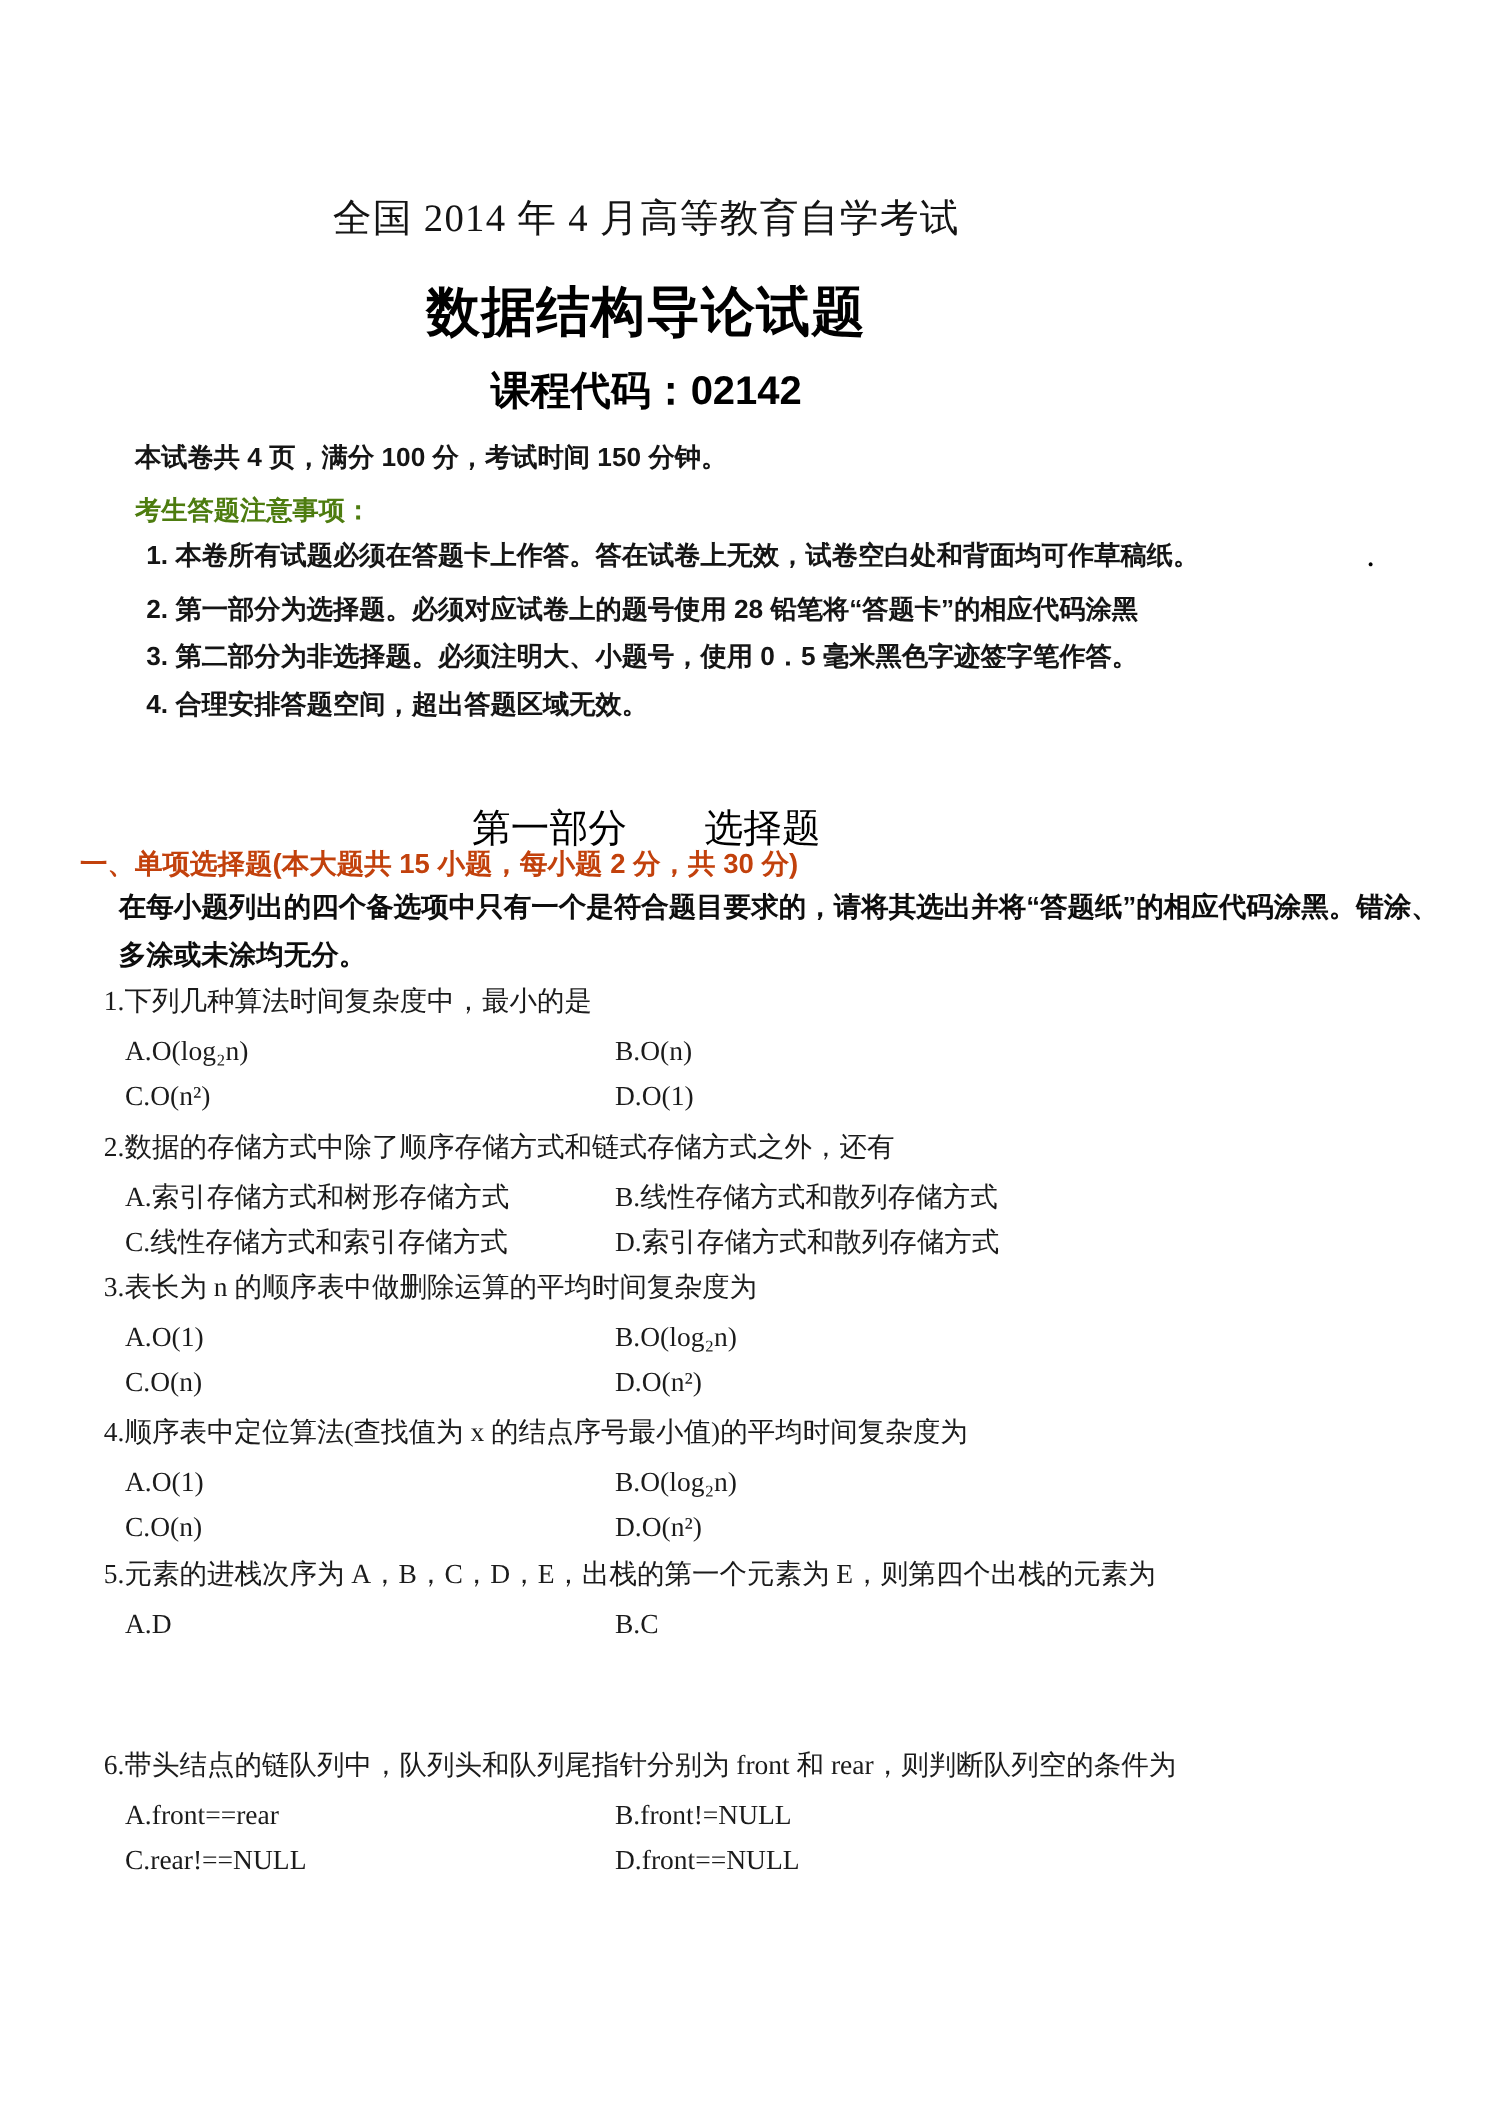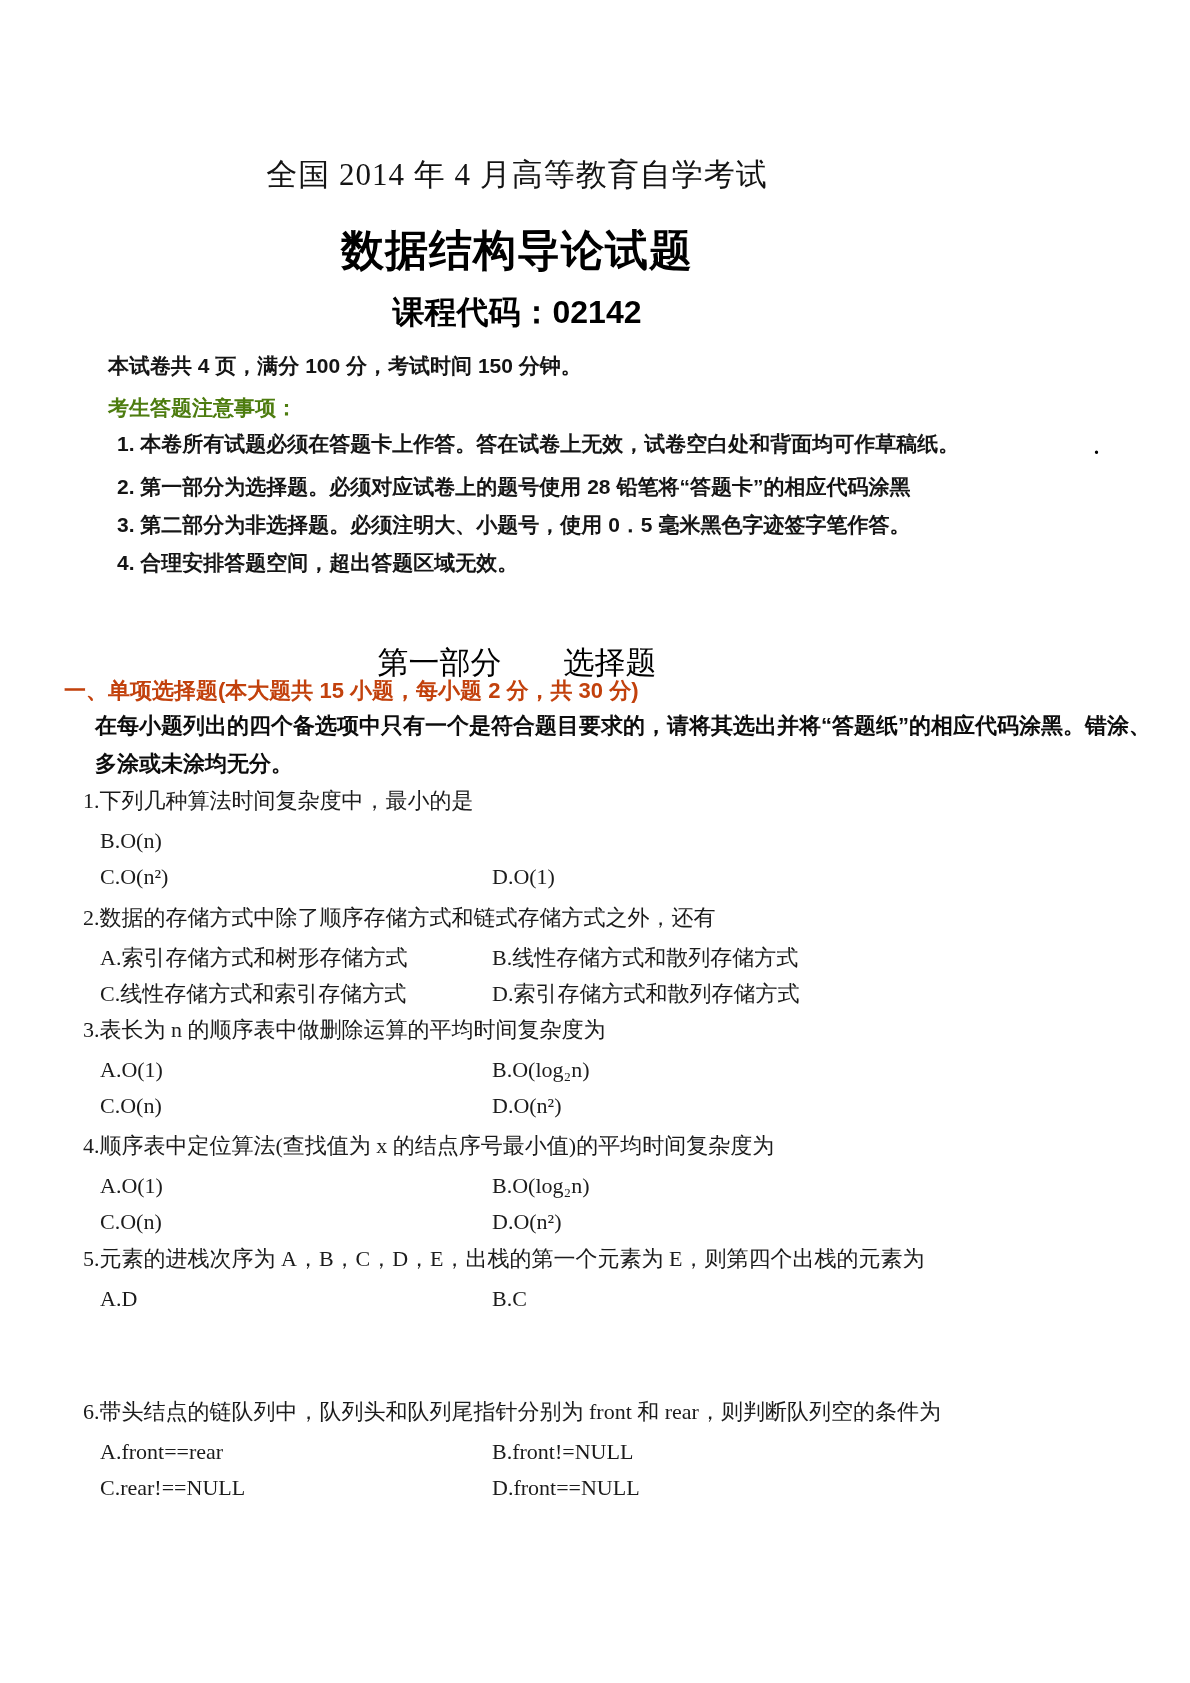--- a/index.html
+++ b/index.html
@@ -114,20 +114,21 @@
 
 <div class="abs centered section-title sans">第一部分　　选择题</div>
 <div class="abs group-heading sans">一、单项选择题(本大题共 15 小题，每小题 2 分，共 30 分)</div>
 <div class="abs intro-line sans" style="top:711px">在每小题列出的四个备选项中只有一个是符合题目要求的，请将其选出并将“答题纸”的相应代码涂黑。错涂、</div>
 <div class="abs intro-line sans" style="top:749px">多涂或未涂均无分。</div>
 
 <div class="question" style="top:784px">
   <div class="stem">1.下列几种算法时间复杂度中，最小的是</div>
   <div class="opts">
     <div class="opt-row">
+      <div class="opt">A.O(log₂n)</div>
       <div class="opt">B.O(n)</div>
     </div>
     <div class="opt-row">
       <div class="opt">C.O(n²)</div>
       <div class="opt">D.O(1)</div>
     </div>
   </div>
 </div>
 
 <div class="question" style="top:901px">

